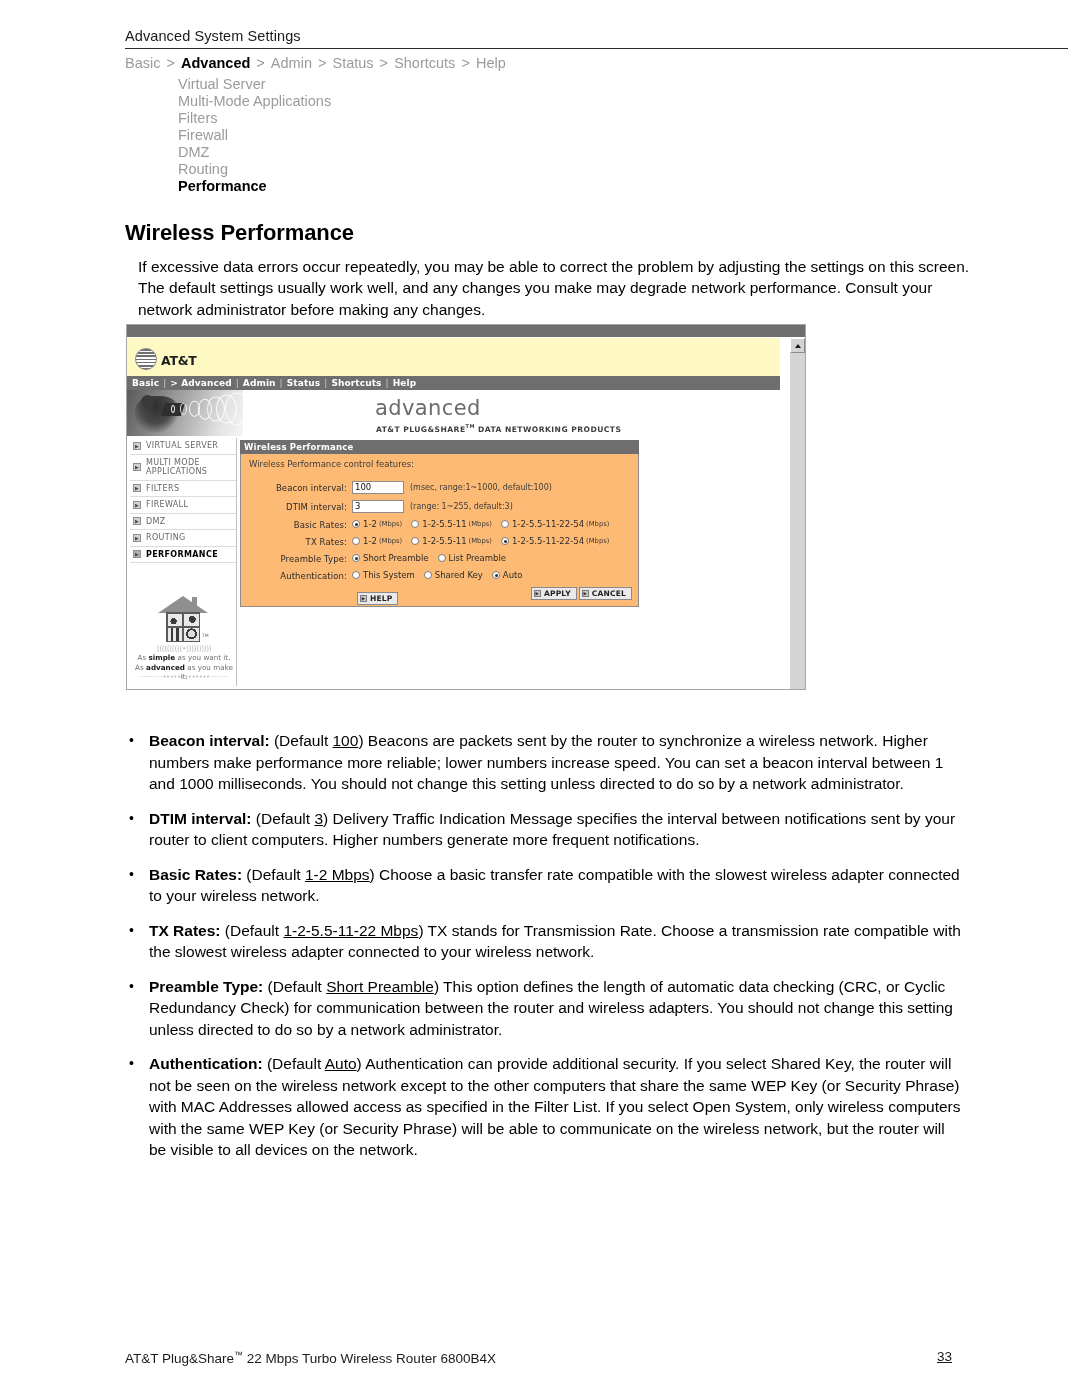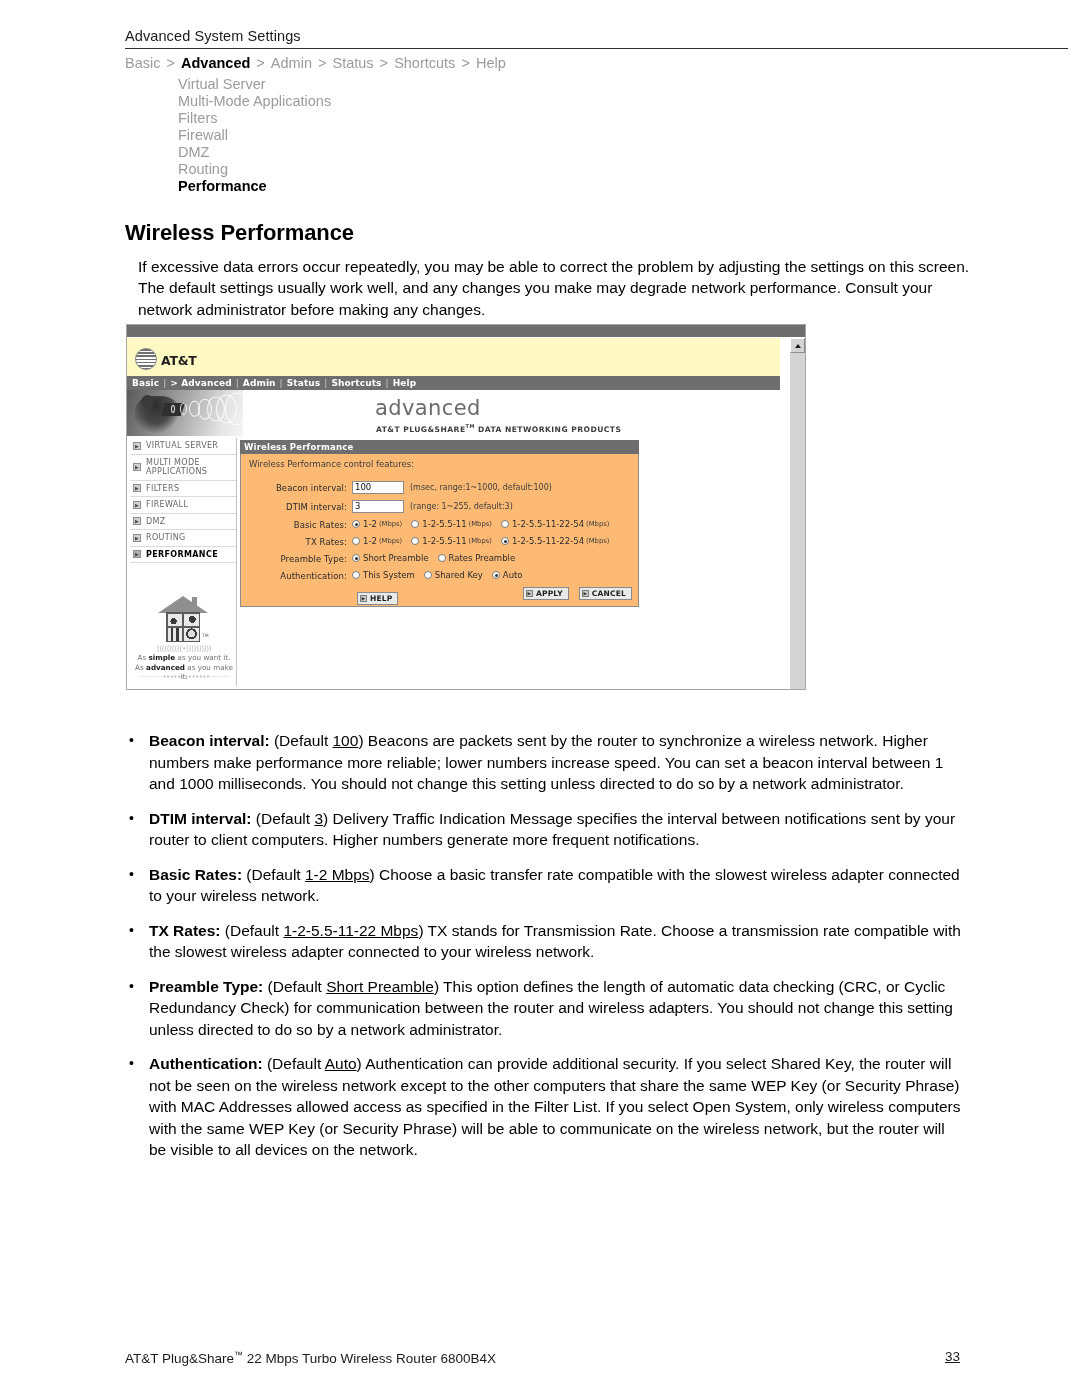--- a/index.html
+++ b/index.html
@@ -402,21 +402,21 @@
   .ropt {
     display: inline-flex; align-items: center;
     margin-right: 9px;
     font-size: 8.5px; color: #2b2b2b;
     white-space: nowrap;
   }
   .ropt .unit { font-size: 6.8px; margin-left: 2px; color: #3a3a3a; }
 
   .btnrow {
     display: flex; justify-content: flex-end;
-    gap: 10px; margin-top: 6px;
+    gap: 2px; margin-top: 6px;
   }
   .wbtn {
     display: inline-flex; align-items: center; gap: 3px;
     border: 1px solid #8a8a8a;
     background: #eaeaea;
     padding: 1px 5px 1px 2px;
     font-size: 7.5px; font-weight: bold;
     color: #222;
     letter-spacing: .2px;
   }
@@ -452,21 +452,21 @@
   .bullet-li u { text-decoration: underline; }
 
   
   .footer {
     position: absolute;
     left: 125px; top: 1349px; width: 835px;
     font-size: 13.5px;
     color: #1a1a1a;
   }
   .footer .pg {
-    position: absolute; right: 0; top: 0;
+    position: absolute; right: 8px; top: 0;
     font-size: 13.5px;
     text-decoration: underline;
   }
 </style>
 </head>
 <body>
 
 <div class="page">
 
   <div class="runhead">Advanced System Settings</div>
@@ -642,21 +642,21 @@
                   </span></span>
             </div>
 
             <div class="frow">
               <span class="flabel">Preamble Type:</span>
               <span class="ropts" id="opt-pre"><span class="ropt">
                     <span class="radio on"></span>
                     <span>Short Preamble</span>
                   </span><span class="ropt">
                     <span class="radio"></span>
-                    <span>Rates Preamble</span>
+                    <span>List Preamble</span>
                   </span></span>
             </div>
 
             <div class="frow">
               <span class="flabel">Authentication:</span>
               <span class="ropts" id="opt-auth"><span class="ropt">
                     <span class="radio"></span>
                     <span>This System</span>
                   </span><span class="ropt">
                     <span class="radio"></span>

